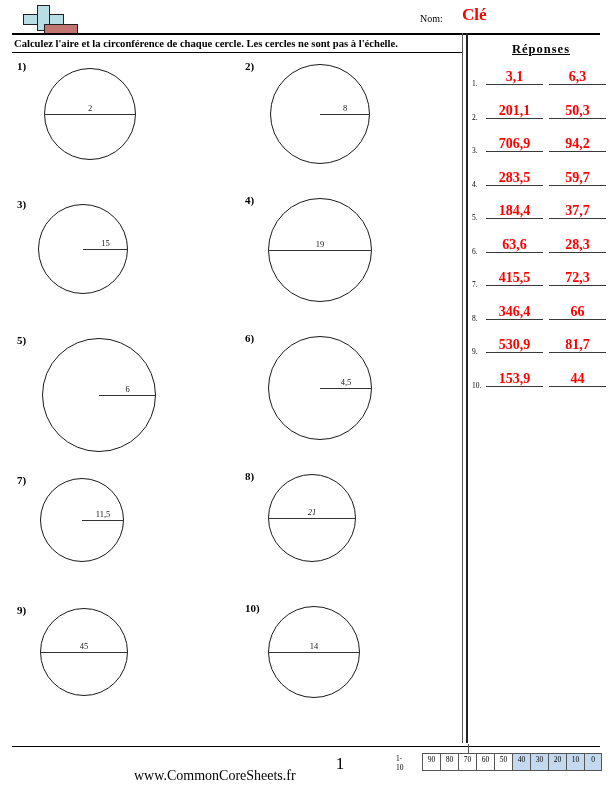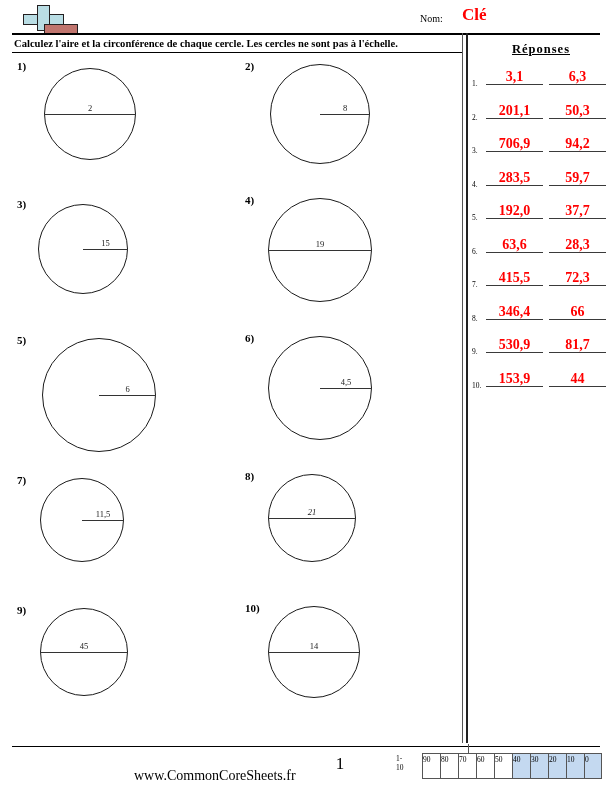--- a/index.html
+++ b/index.html
@@ -258,25 +258,26 @@
     left: 0; top: 1px;
     font-size: 7.5px;
     font-family: "Liberation Serif", serif;
   }
   #score-cells {
     position: absolute;
     left: 26px; top: 0;
     display: flex;
   }
   .score-cell {
-    width: 18px; height: 26px;
+    width: 18px; height: 18px;
     border: 1px solid #555555;
     border-right: none;
     box-sizing: border-box;
     font-size: 7.5px;
+    text-align: center;
     line-height: 12px;
     font-family: "Liberation Serif", serif;
     background: #ffffff;
   }
   .score-cell:last-child { border-right: 1px solid #555555; }
   .score-cell.hl { background: #c4d9f0; }
   #score-tick {
     position: absolute;
     left: 468px; top: 744px;
     width: 1px; height: 9px;
@@ -406,21 +407,21 @@
       <div class="ans-blank ans-a">706,9</div>
       <div class="ans-blank ans-b">94,2</div>
     </div>
     <div class="ans-row" style="top: 130.5px;">
       <div class="ans-num">4.</div>
       <div class="ans-blank ans-a">283,5</div>
       <div class="ans-blank ans-b">59,7</div>
     </div>
     <div class="ans-row" style="top: 164px;">
       <div class="ans-num">5.</div>
-      <div class="ans-blank ans-a">192,0</div>
+      <div class="ans-blank ans-a">184,4</div>
       <div class="ans-blank ans-b">37,7</div>
     </div>
     <div class="ans-row" style="top: 197.5px;">
       <div class="ans-num">6.</div>
       <div class="ans-blank ans-a">63,6</div>
       <div class="ans-blank ans-b">28,3</div>
     </div>
     <div class="ans-row" style="top: 231px;">
       <div class="ans-num">7.</div>
       <div class="ans-blank ans-a">415,5</div>

